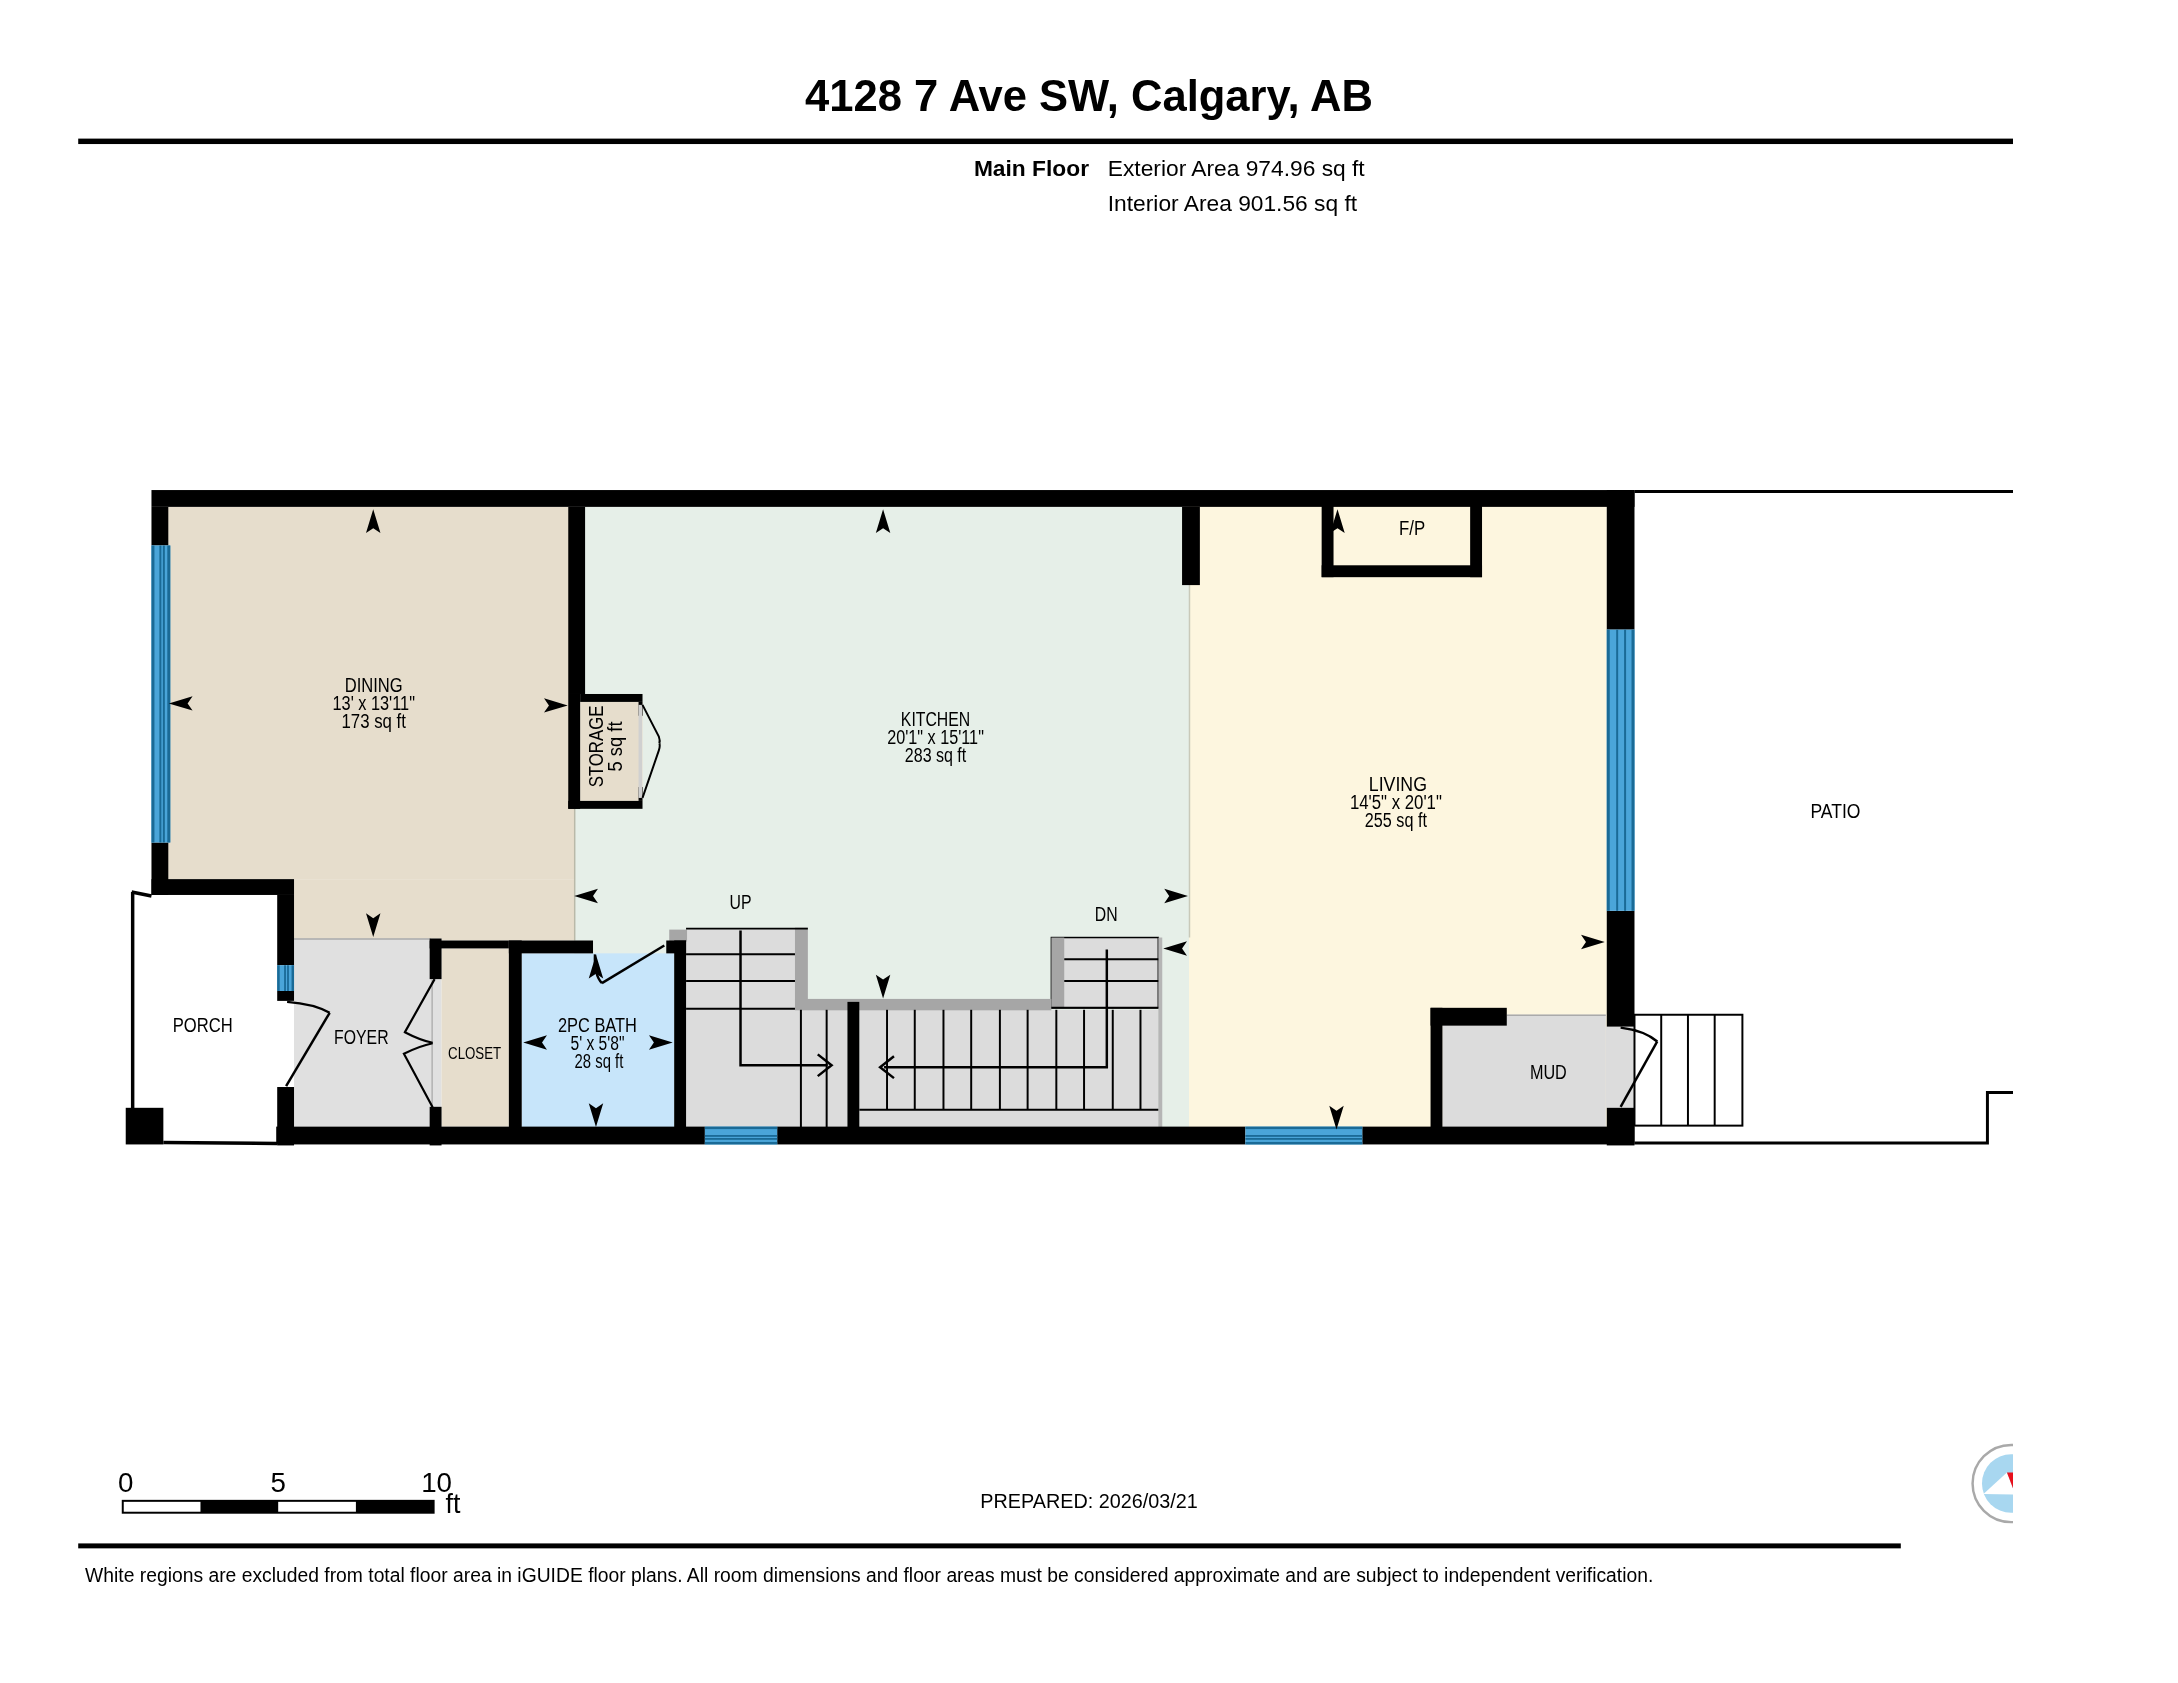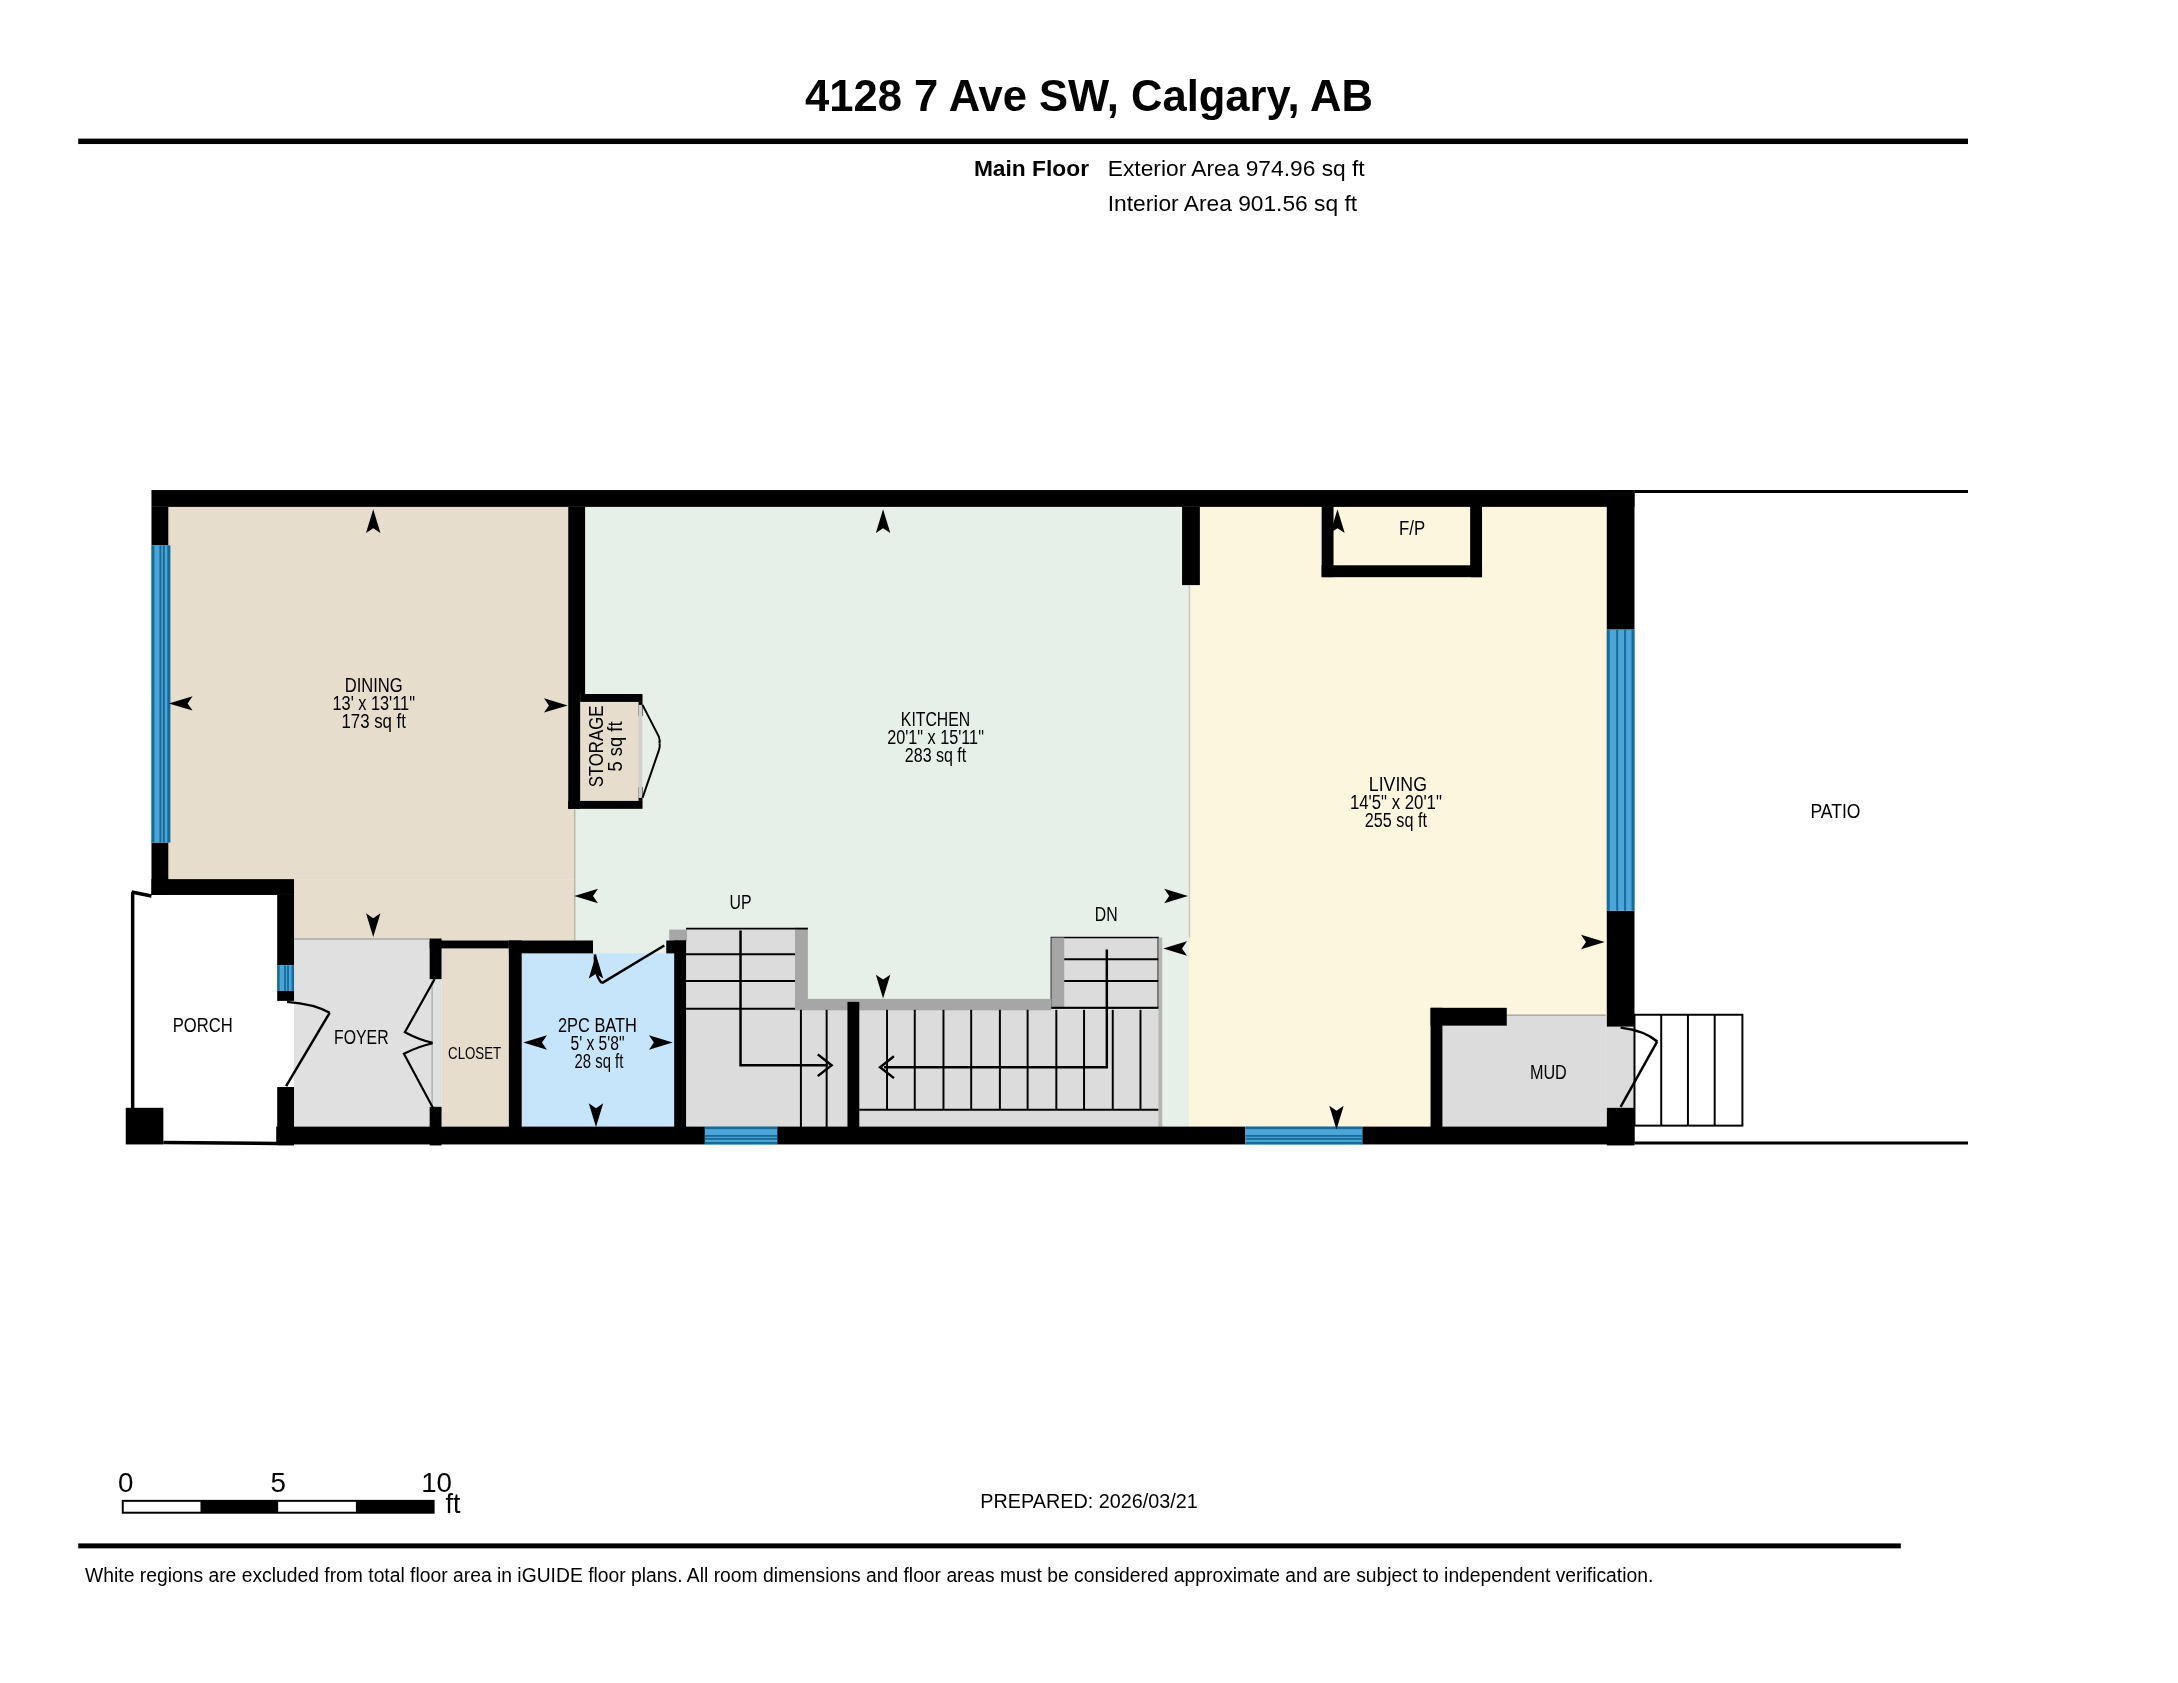--- a/index.html
+++ b/index.html
@@ -1,16 +1,16 @@
 <!DOCTYPE html>
 <html><head>
 <meta charset="utf-8">
 <style>
   html,body{margin:0;padding:0;background:#ffffff;}
-  #page{position:relative;width:1968px;height:1683px;background:#a16207;overflow:hidden;}
+  #page{position:relative;width:1968px;height:1683px;background:#a16207;overflow:hidden;padding-left:45px;}
   svg{position:absolute;top:0;left:0;}
   text{font-family:"Liberation Sans",sans-serif;fill:#000;}
 </style>
 </head>
 <body>
 <div id="page">
 <svg width="2178" height="1683" viewBox="0 0 2200 1700">
   <rect x="0" y="0" width="2200" height="1700" fill="#ffffff"></rect>
 
   <text x="1100" y="112" font-size="44" font-weight="bold" text-anchor="middle">4128 7 Ave SW, Calgary, AB</text>

